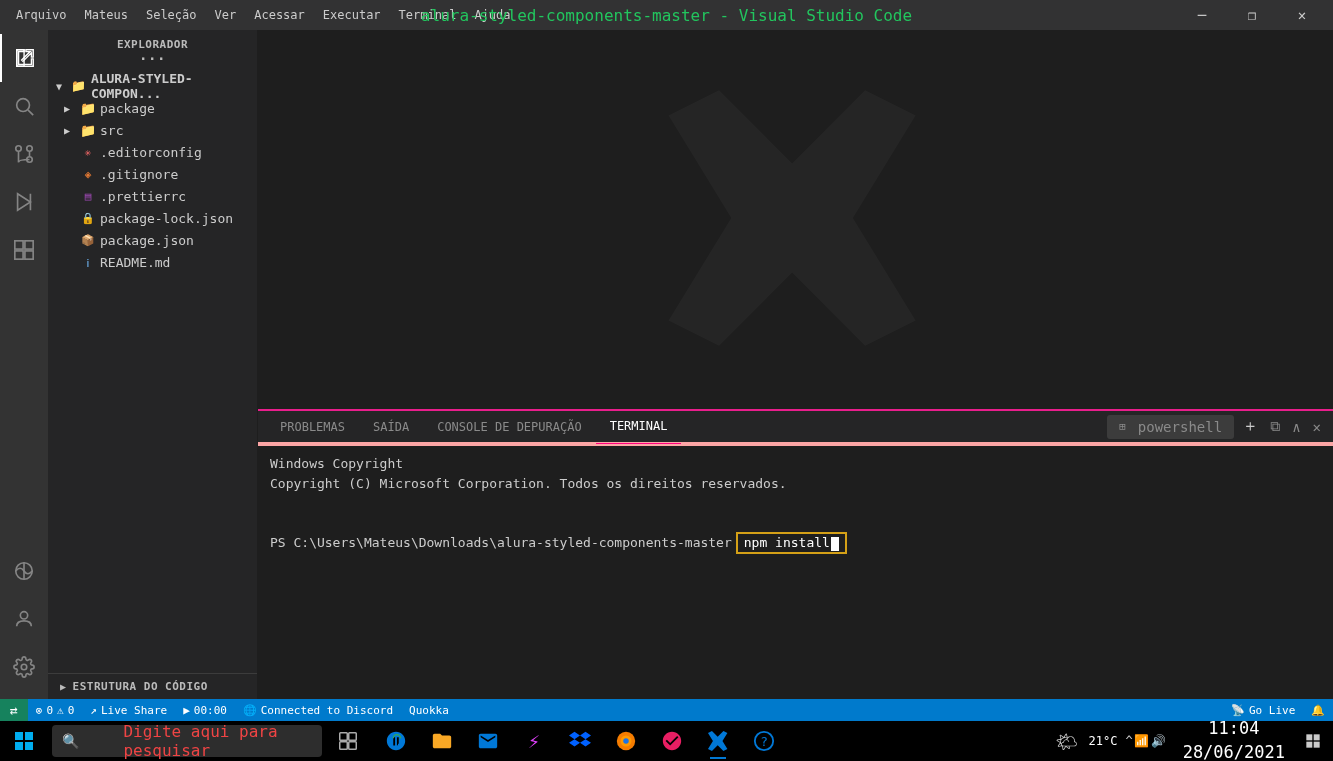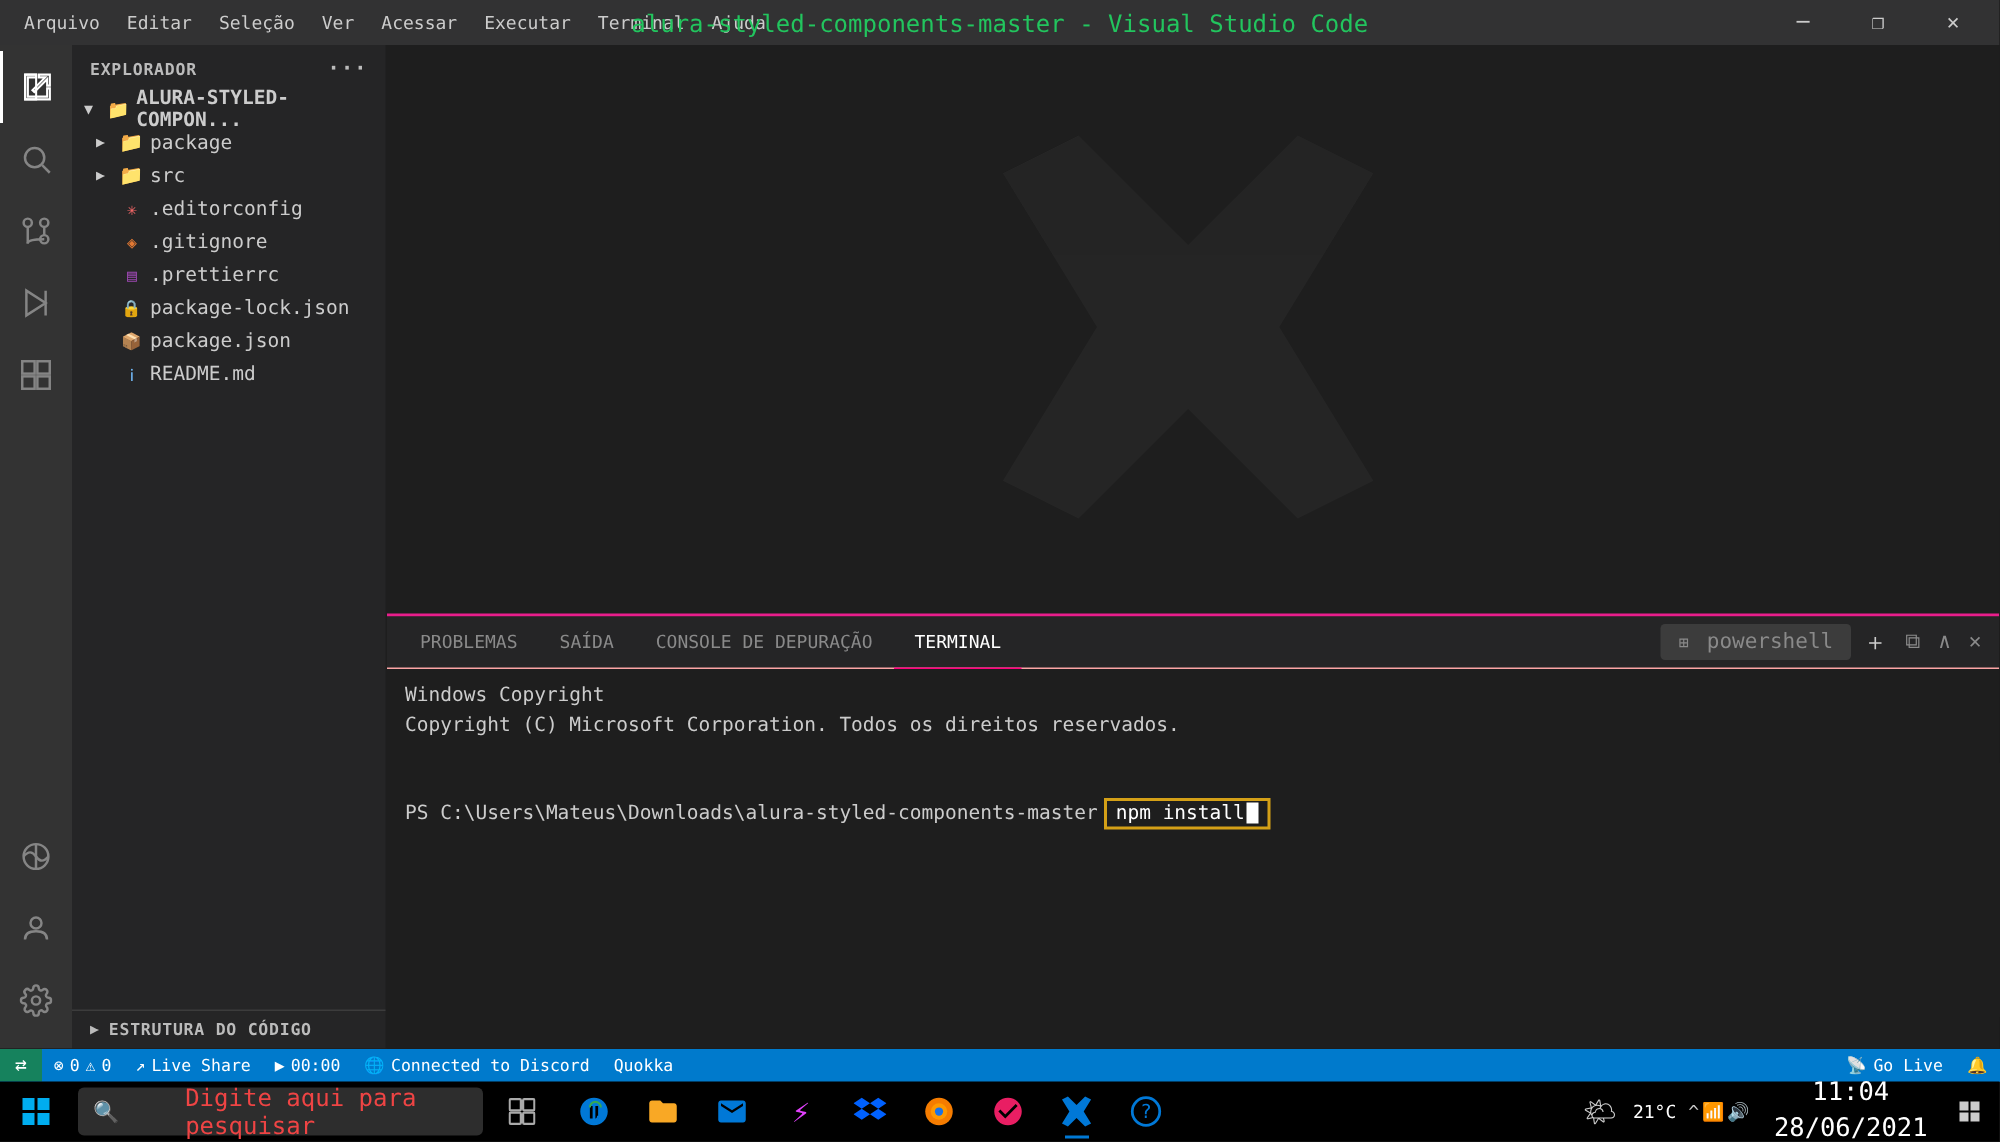--- a/index.html
+++ b/index.html
@@ -98,20 +98,21 @@
     .sidebar-header {
       display: flex;
       align-items: center;
       justify-content: space-between;
       padding: 8px 12px;
       font-size: 11px;
       font-weight: bold;
       color: #bbbbbb;
       letter-spacing: 0.5px;
       text-transform: uppercase;
+      flex-direction: column;
     }
     .sidebar-header-icons {
       display: flex;
       gap: 4px;
     }
     .sidebar-header-icons span {
       cursor: pointer;
       font-size: 14px;
       color: #bbbbbb;
     }
@@ -158,21 +159,21 @@
       height: 280px;
     }
 
     .panel-tabs {
       display: flex;
       align-items: center;
       background: #252526;
       height: 35px;
       padding-left: 8px;
       gap: 0;
-      border-bottom: 1px solid #fca5a5;
+      border-bottom: 4px solid #fca5a5;
     }
     .panel-tab {
       padding: 6px 14px;
       font-size: 12px;
       color: #8a8a8a;
       cursor: pointer;
       height: 35px;
       display: flex;
       align-items: center;
     }
@@ -383,21 +384,21 @@
       align-items: center;
       height: 100%;
     }
   </style>
 </head>
 <body>
 
 <div class="title-bar">
   <div class="title-bar-menu">
     <span>Arquivo</span>
-    <span>Editar</span>
+    <span>Mateus</span>
     <span>Seleção</span>
     <span>Ver</span>
     <span>Acessar</span>
     <span>Executar</span>
     <span>Terminal</span>
     <span>Ajuda</span>
   </div>
   <div class="title-bar-title">alura-styled-components-master - Visual Studio Code</div>
   <div class="title-bar-controls">
     <span>─</span>

